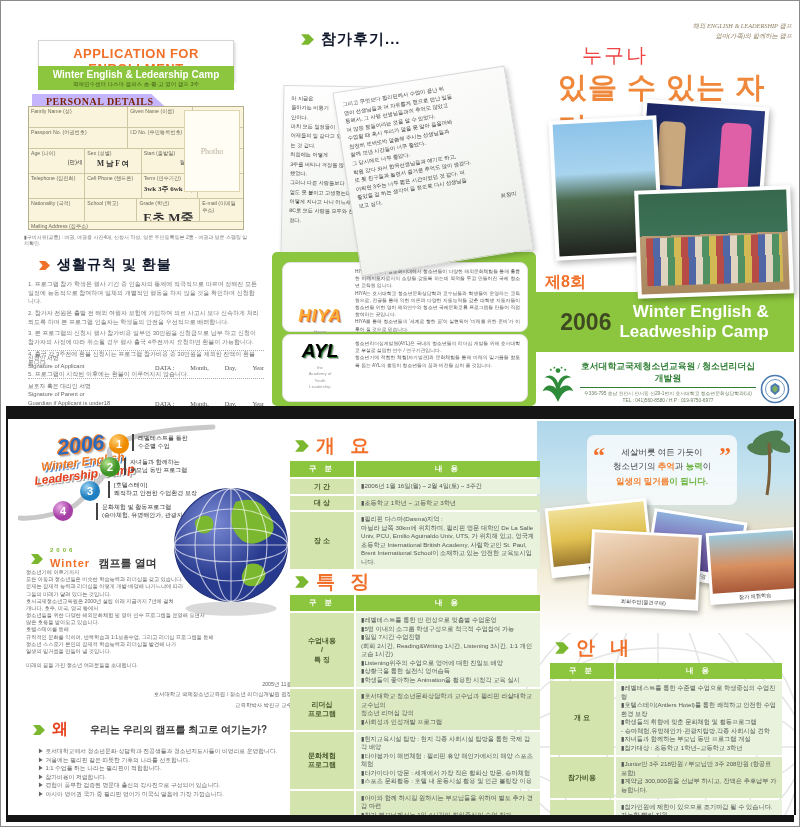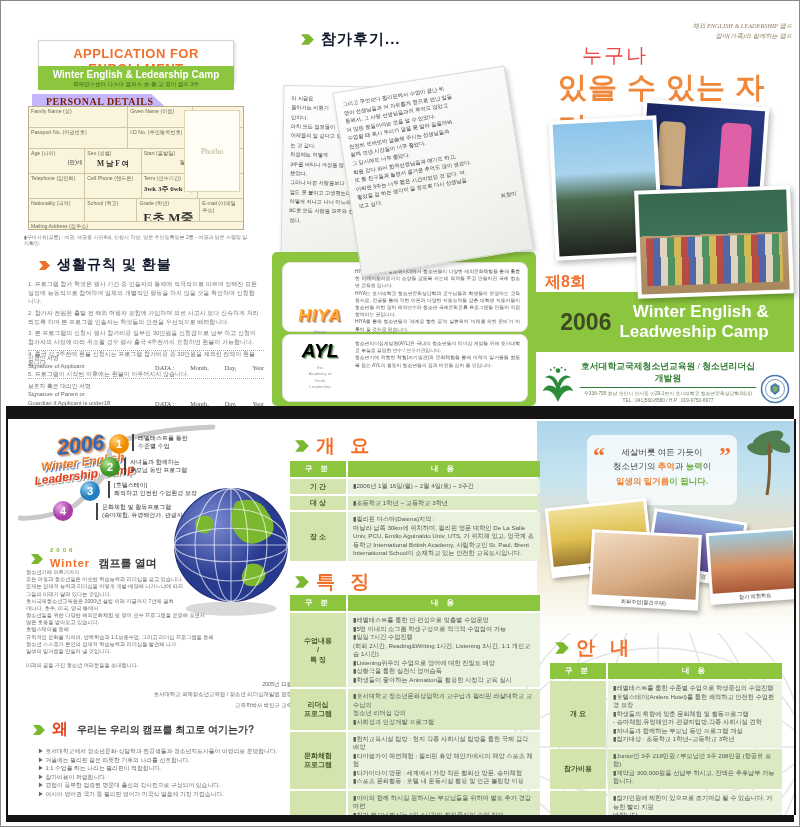--- a/index.html
+++ b/index.html
@@ -96,28 +96,28 @@
              text-shadow:1px 1px 0 #fff,2px 2px 1px #2b6bbf;margin-top:-2px;}
   .logo06 .l{font-size:12px;font-weight:900;font-style:italic;color:#e8401c;
              text-shadow:1px 1px 0 #fff,2px 2px 1px #888;margin-top:-1px;}
   .ball-text{font-size:6px;color:#333;line-height:1.4;border-left:2px solid #444;padding-left:4px;}
   .open-tag{font-size:6px;font-weight:bold;color:#7CB82F;letter-spacing:3px;}
   .open-line .w{font-size:11px;font-weight:bold;color:#F1702A;letter-spacing:1px;}
   .open-line .k{font-size:11px;font-weight:bold;color:#3a3a3a;margin-left:4px;}
   .open-body{left:18px;top:150px;width:254px;font-size:5.2px;color:#666;line-height:1.38;z-index:2;}
   .open-date{left:50px;top:260px;width:234px;text-align:right;font-size:5.4px;color:#666;line-height:1.9;}
   .why-word{font-size:16px;font-weight:900;color:#E8401C;}
-  .why-rest{font-size:10px;font-weight:bold;color:#3a3a3a;margin-left:3px;}
+  .why-rest{font-size:10px;font-weight:bold;color:#3a3a3a;margin-left:16px;}
   .why-items{left:30px;top:328px;width:252px;font-size:5.8px;color:#666;line-height:1.48;}
 
   
   .gt .hrow{display:flex;gap:2px;margin-bottom:2px;}
   .gt .hc{background:#8CC63E;color:#fff;font-weight:bold;font-size:7.5px;letter-spacing:3px;
           text-align:center;padding:3px 0;}
-  .gt .c1{width:56px;flex:none;}
+  .gt .c1{width:64px;flex:none;}
   .gt .c2{flex:1;}
   .gt .trow{display:flex;gap:2px;margin-bottom:2px;align-items:stretch;}
   .gt .lc{background:#D3E4AC;display:flex;align-items:center;justify-content:center;text-align:center;
           font-size:7px;font-weight:bold;color:#4a5a30;line-height:1.35;white-space:pre-line;}
   .gt .cc{background:#E9F2DC;font-size:6.2px;color:#555;padding:3px 5px;line-height:1.38;white-space:pre-line;}
   .gt .alt .cc{background:#DCEAC3;}
 
   
   .beach{left:529px;top:2px;width:257px;height:212px;
          background:linear-gradient(180deg,#aed6ea 0%,#c7e4f0 28%,#e6dfc9 52%,#f3edd9 72%,#ffffff 100%);}

